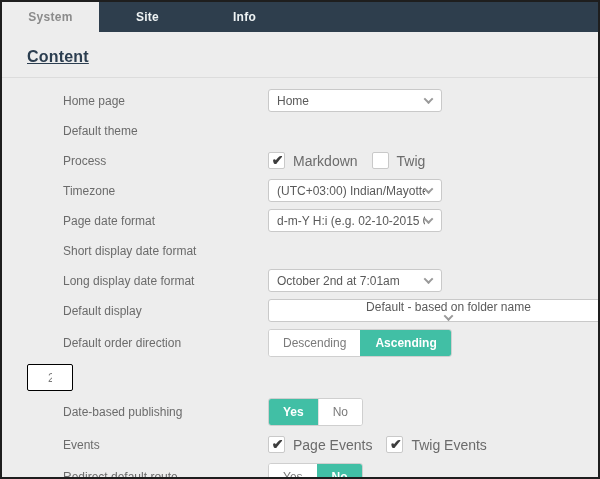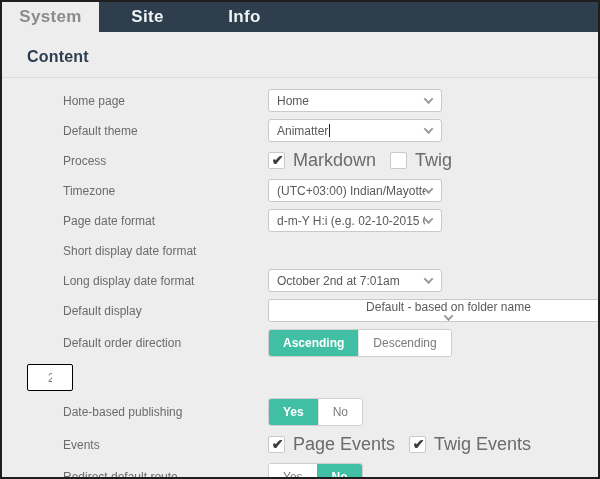--- a/index.html
+++ b/index.html
@@ -17,39 +17,40 @@
   }
   
   .tabbar {
     display: flex;
     background: #2e3e4d;
     height: 30px;
   }
   .tab {
     width: 97px;
     display: flex; align-items: center; justify-content: center;
-    font-size: 17px; font-weight: bold;
+    font-size: 12px; font-weight: bold;
     color: #eef3f4;
     letter-spacing: .3px;
     cursor: pointer;
   }
   .tab.active {
     background: #ededed;
     color: #8b8b8b;
   }
   
   .content-header {
     padding: 16px 0 11px 25px;
     border-bottom: 1px solid #dcdcdc;
   }
   .content-header h2 {
     color: #2c3e50;
     font-size: 16px;
     font-weight: bold;
     letter-spacing: .2px;
+    text-decoration: underline;
   }
   
   .form { padding: 11px 8px 0 25px; }
   .row {
     display: flex;
     align-items: center;
     margin-bottom: 7px;
     min-height: 23px;
   }
   .row-label {
@@ -98,21 +99,21 @@
     margin-right: 8px;
     cursor: pointer;
     flex-shrink: 0;
   }
   .cb-box .check {
     color: #3d3d3d;
     font-size: 14px; font-weight: bold;
     line-height: 1;
     margin: -2px 0 0 2px;
   }
-  .cb-label { font-size: 18px; color: #6b6b6b; }
+  .cb-label { font-size: 14px; color: #6b6b6b; }
   
   .toggle {
     display: flex;
     border: 1px solid #cfcfcf;
     border-radius: 3px;
     overflow: hidden;
     background: #fff;
   }
   .toggle-opt {
     height: 26px;
@@ -157,26 +158,20 @@
         <span class="row-label">Home page</span>
         <div class="control">
           <div class="select">
             <span class="sel-text">Home</span>
             <span class="chev"></span>
           </div>
         </div>
       </div>
       <div class="row">
         <span class="row-label">Default theme</span>
-        <div class="control">
-          <div class="select">
-            <span class="sel-text">Animatter<span class="cursor"></span></span>
-            <span class="chev"></span>
-          </div>
-        </div>
       </div>
       <div class="row">
         <span class="row-label">Process</span>
         <div class="control">
           <div class="cb-group">
             <span class="cb-box">
               <span class="check">✔</span>
             </span>
             <span class="cb-label">Markdown</span>
           </div>
@@ -222,22 +217,22 @@
           <div class="select wide">
             <span class="sel-text">Default - based on folder name</span>
             <span class="chev"></span>
           </div>
         </div>
       </div>
       <div class="row">
         <span class="row-label">Default order direction</span>
         <div class="control">
           <div class="toggle">
+            <div class="toggle-opt">Descending</div>
             <div class="toggle-opt selected">Ascending</div>
-            <div class="toggle-opt">Descending</div>
           </div>
         </div>
       </div>
       <div class="row">
         <div class="control">
           <input class="num-input" type="text" value="20" style="">
         </div>
       </div>
       <div class="row">
         <span class="row-label">Date-based publishing</span>

